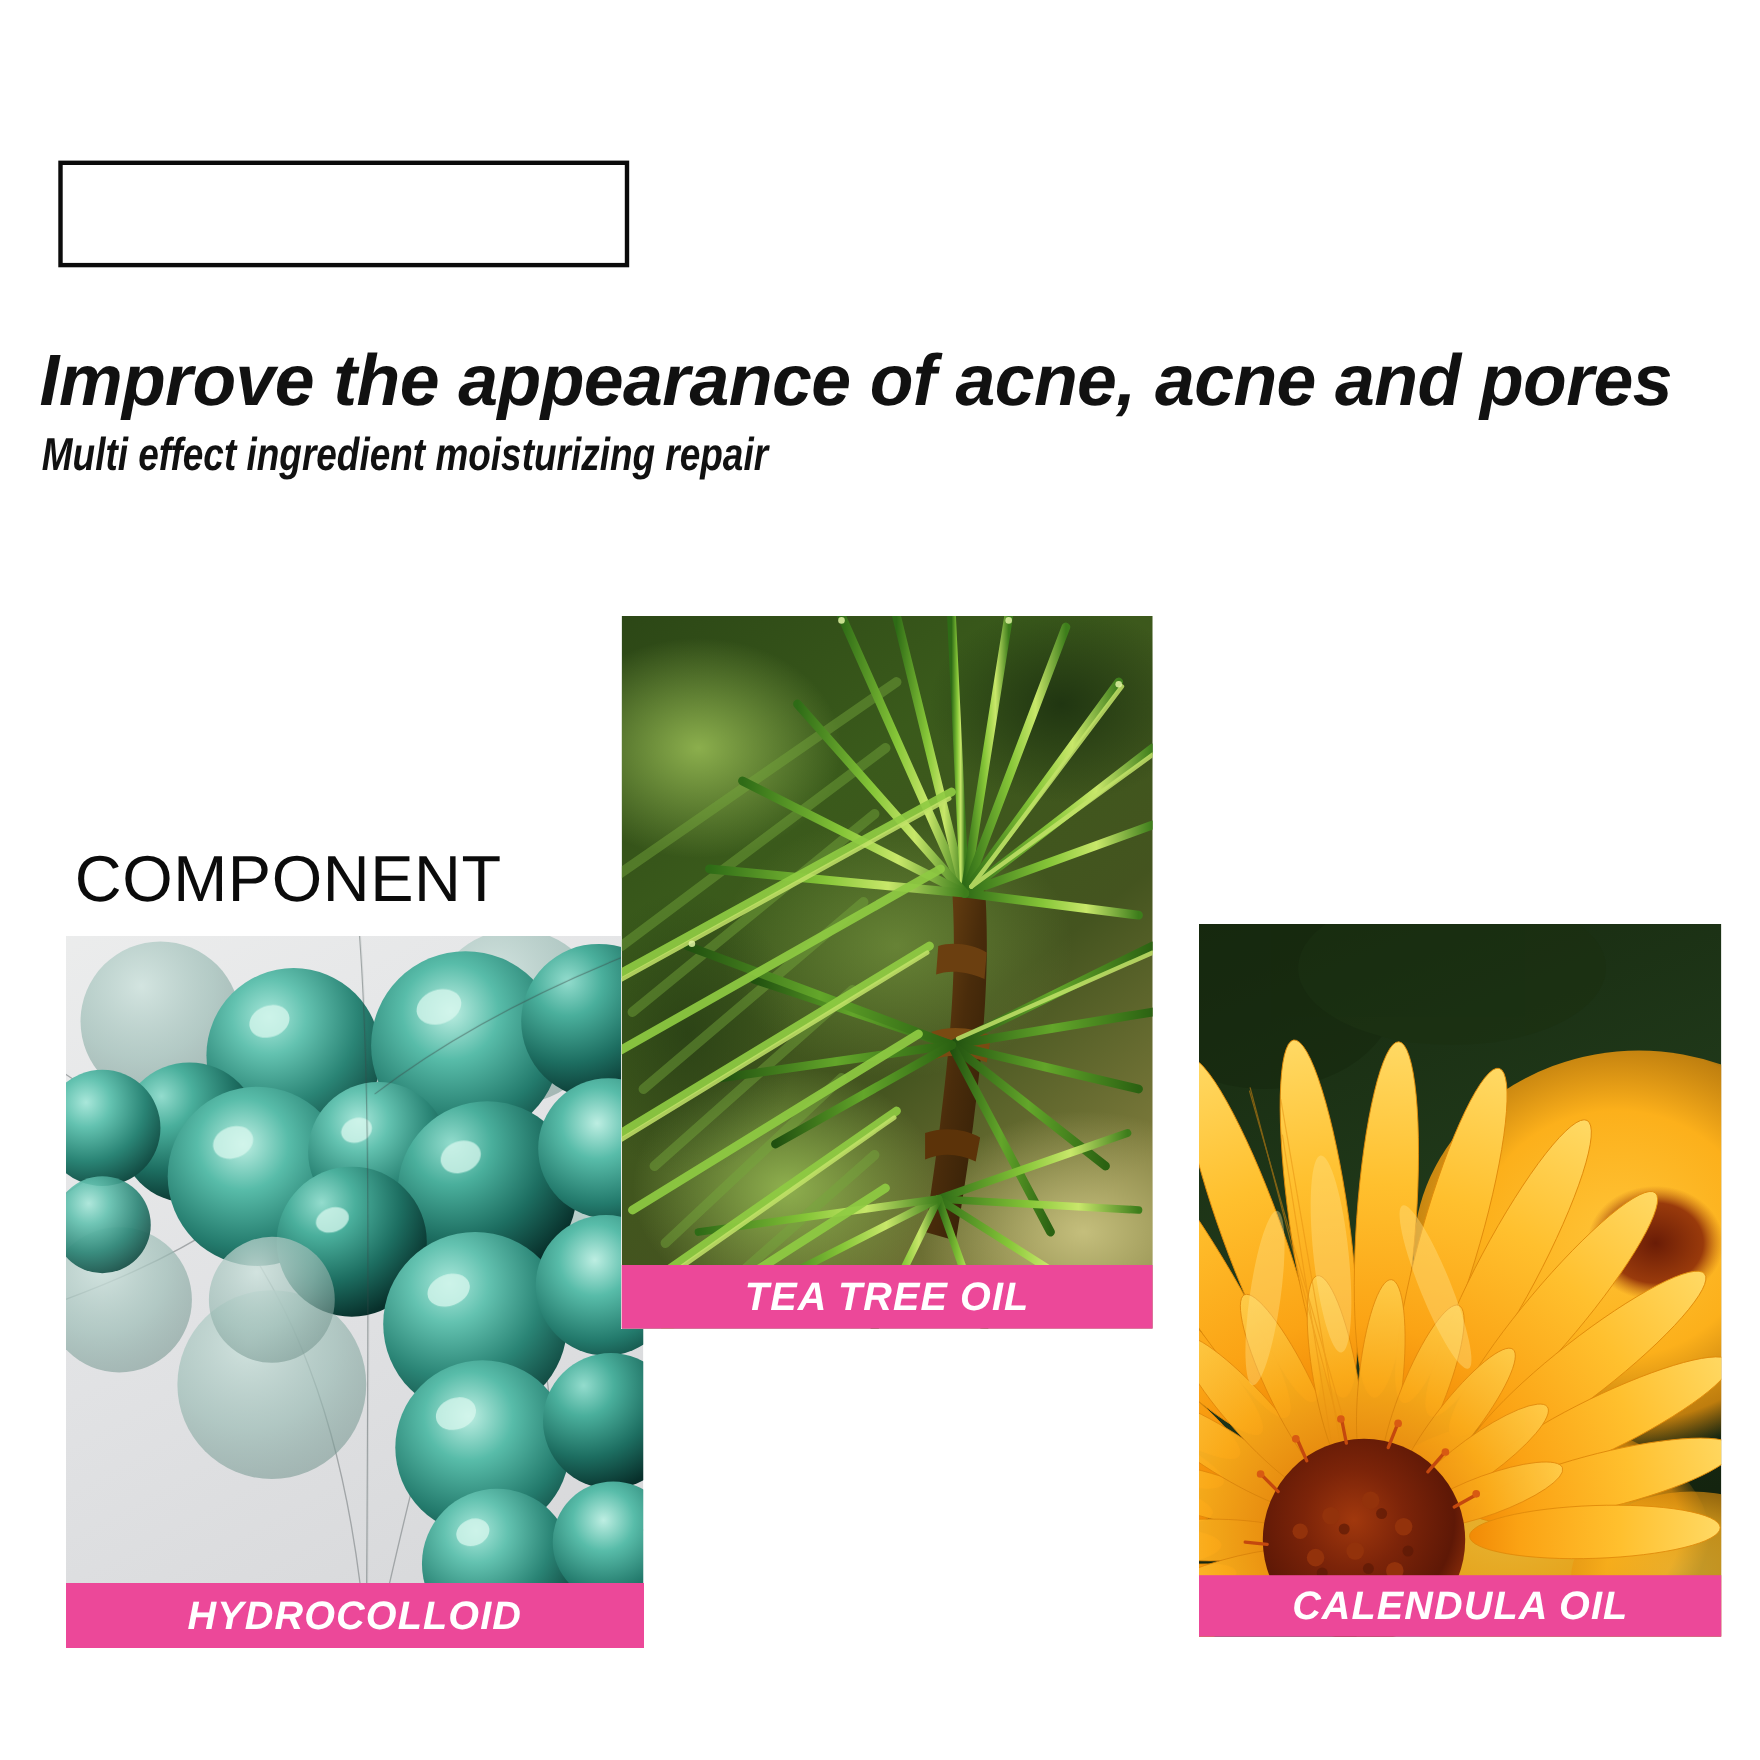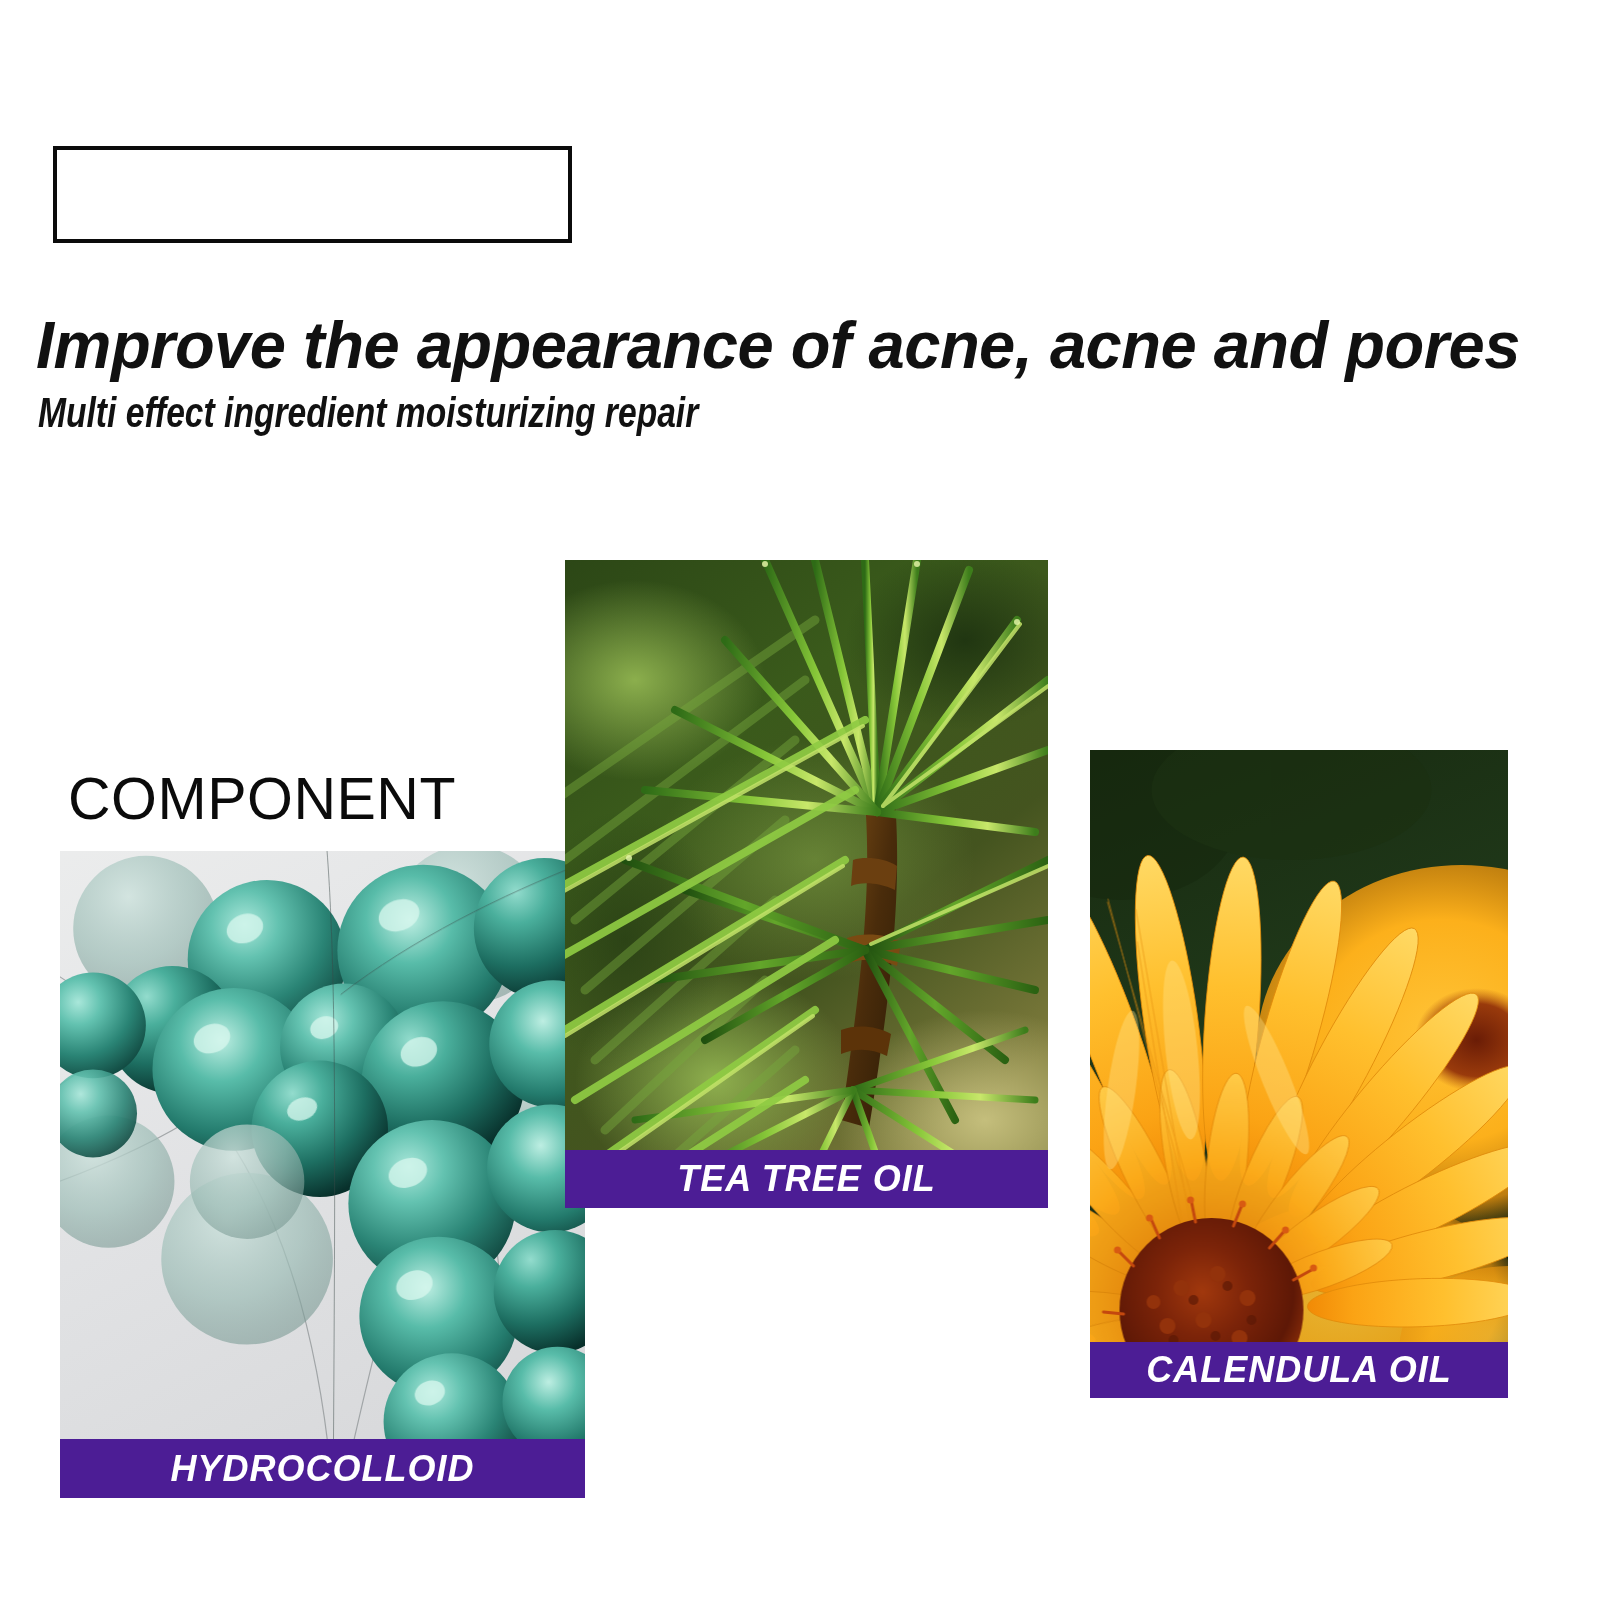--- a/index.html
+++ b/index.html
@@ -84,21 +84,21 @@
     top: 0;
     width: 100%;
     height: 100%;
     display: block;
   }
   .card .caption-bar {
     position: absolute;
     left: 0;
     bottom: 0;
     width: 100%;
-    background: #4c1d95;
+    background: #ec4899;
     display: flex;
     align-items: center;
     justify-content: center;
   }
   .card .caption-text {
     font-family: "Liberation Sans", sans-serif;
     font-weight: bold;
     font-style: italic;
     font-size: 36px;
     letter-spacing: 1px;
@@ -118,22 +118,22 @@
   #card-teatree {
     left: 565px;
     top: 560px;
     width: 483px;
     height: 648px;
   }
   #card-teatree .caption-bar { height: 58px; }
 
   #card-calendula {
     left: 1090px;
-    top: 750px;
-    width: 418px;
+    top: 840px;
+    width: 475px;
     height: 648px;
   }
   #card-calendula .caption-bar { height: 56px; }
 </style>
 </head>
 <body>
 
 <div class="component-box"></div>
 <div class="component-label">COMPONENT</div>
 

